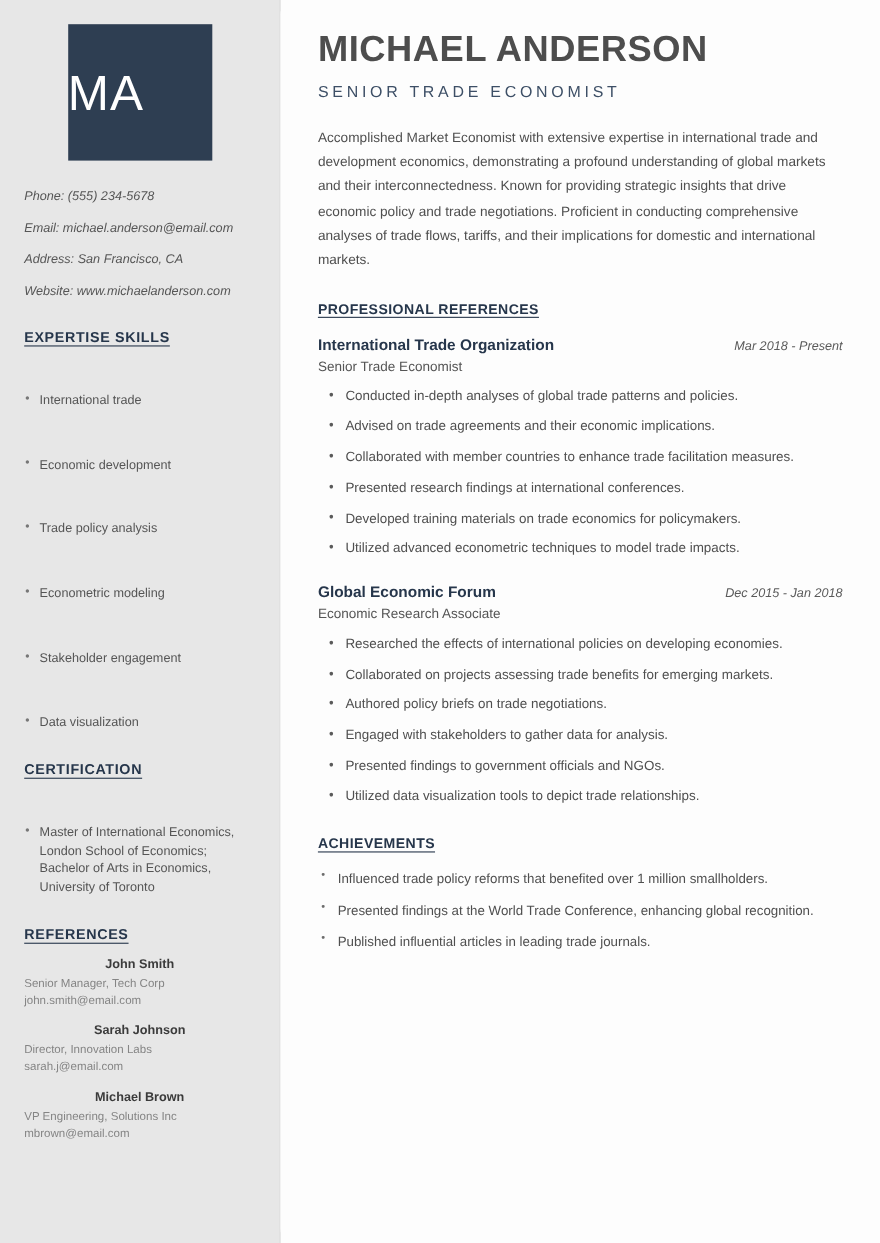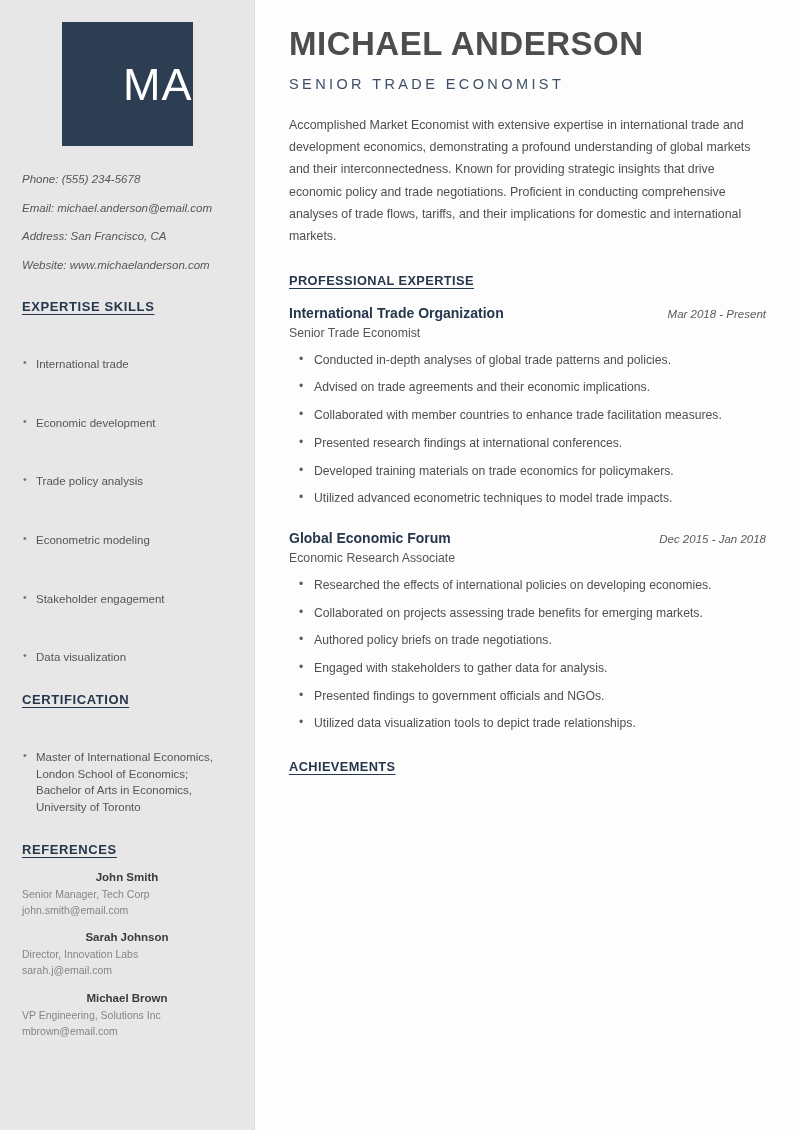--- a/index.html
+++ b/index.html
@@ -31,21 +31,21 @@
     box-sizing: border-box;
     padding: 22px 22px 20px 22px;
   }
   .avatar {
     width: 131px;
     height: 124px;
     background: #2e3e52;
     margin: 0 auto 26px auto;
     display: flex;
     align-items: center;
-    justify-content: flex-end;
+    justify-content: flex-start;
   }
   .avatar-initials {
     color: #ffffff;
     font-size: 45px;
     font-weight: 400;
     letter-spacing: 1px;
     line-height: 1;
   }
   .contact-line {
     font-size: 11.5px;
@@ -277,21 +277,21 @@
 
   </aside>
 
   <main class="main">
 
     <h1 class="name">MICHAEL ANDERSON</h1>
     <div class="job-title">SENIOR TRADE ECONOMIST</div>
     <p class="summary">Accomplished Market Economist with extensive expertise in international trade and development economics, demonstrating a profound understanding of global markets and their interconnectedness. Known for providing strategic insights that drive economic policy and trade negotiations. Proficient in conducting comprehensive analyses of trade flows, tariffs, and their implications for domestic and international markets.</p>
 
     <section>
-      <div class="main-heading">PROFESSIONAL EXPERTISE</div>
+      <div class="main-heading">PROFESSIONAL REFERENCES</div>
 
       <div class="exp-item">
         <div class="exp-row">
           <span class="exp-company">International Trade Organization</span>
           <span class="exp-dates">Mar 2018 - Present</span>
         </div>
         <div class="exp-role">Senior Trade Economist</div>
         <ul class="exp-list">
           <li>Conducted in-depth analyses of global trade patterns and policies.</li>
           <li>Advised on trade agreements and their economic implications.</li>
@@ -314,16 +314,21 @@
           <li>Authored policy briefs on trade negotiations.</li>
           <li>Engaged with stakeholders to gather data for analysis.</li>
           <li>Presented findings to government officials and NGOs.</li>
           <li>Utilized data visualization tools to depict trade relationships.</li>
         </ul>
       </div>
     </section>
 
     <section class="achievements">
       <div class="main-heading">ACHIEVEMENTS</div>
+      <ul class="ach-list">
+        <li>Influenced trade policy reforms that benefited over 1 million smallholders.</li>
+        <li>Presented findings at the World Trade Conference, enhancing global recognition.</li>
+        <li>Published influential articles in leading trade journals.</li>
+      </ul>
     </section>
 
   </main>
 </div>
 
 </body></html>

